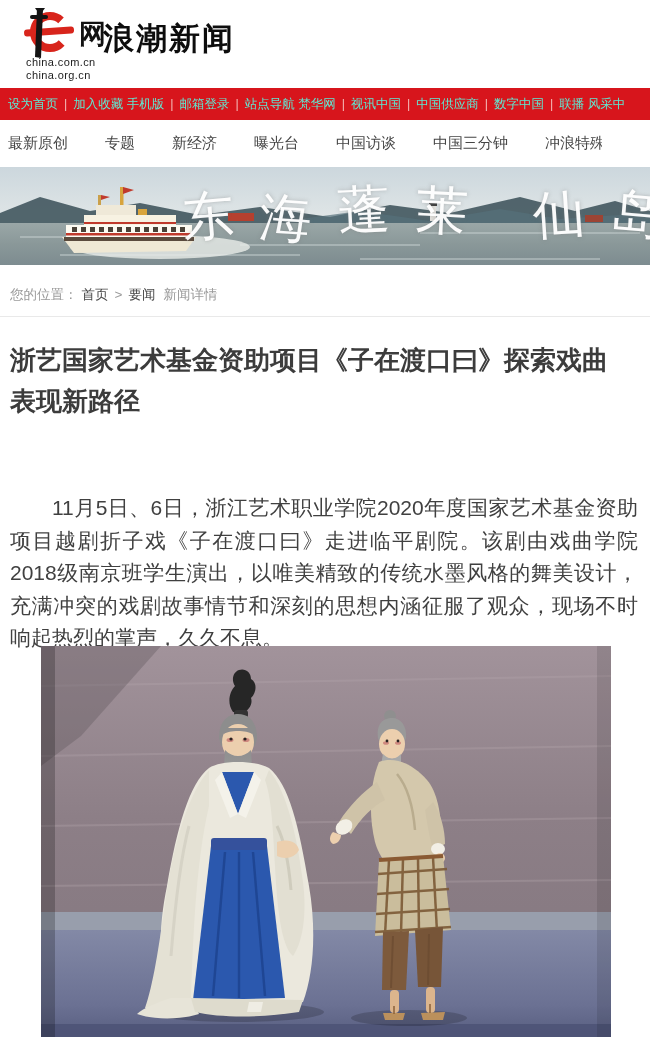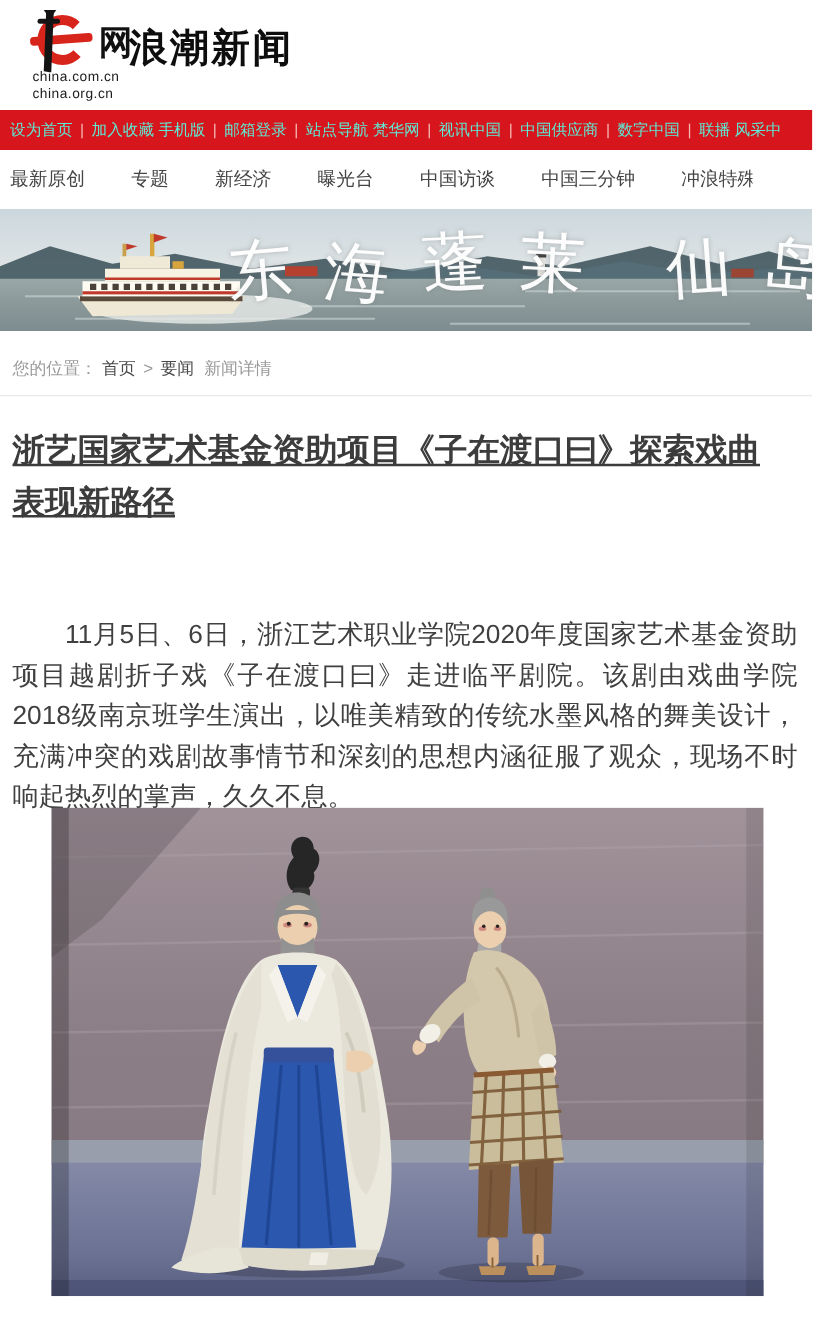--- a/index.html
+++ b/index.html
@@ -50,21 +50,21 @@
   
   .breadcrumb{position:absolute;left:10px;top:286px;font-size:13.5px;color:#9a9a9a;}
   .breadcrumb .crumb-link{color:#4a4a4a;cursor:pointer;margin:0 4px;}
   .breadcrumb .crumb-sep{color:#9a9a9a;margin:0 2px;}
   .breadcrumb .crumb-current{color:#9a9a9a;margin-left:4px;}
   .divider{position:absolute;left:0;top:316px;width:650px;height:0;border:none;
            border-top:1px solid #e9e9e9;margin:0;}
 
   
   .article-title{position:absolute;left:10px;top:340px;width:620px;margin:0;
-                 font-size:26px;line-height:41px;font-weight:700;color:#3c3c3c;text-decoration:underline;}
+                 font-size:26px;line-height:41px;font-weight:700;color:#3c3c3c;}
   .publish-time{position:absolute;left:10px;top:447px;font-size:15px;color:#ababab;}
   .article-body{position:absolute;left:10px;top:492px;width:628px;margin:0;
                 font-size:21px;line-height:32.5px;color:#404040;text-indent:2em;
                 text-align:justify;}
   .article-photo{position:absolute;left:41px;top:646px;width:570px;height:391px;margin:0;
                  overflow:hidden;}
 </style>
 </head>
 <body>
 

